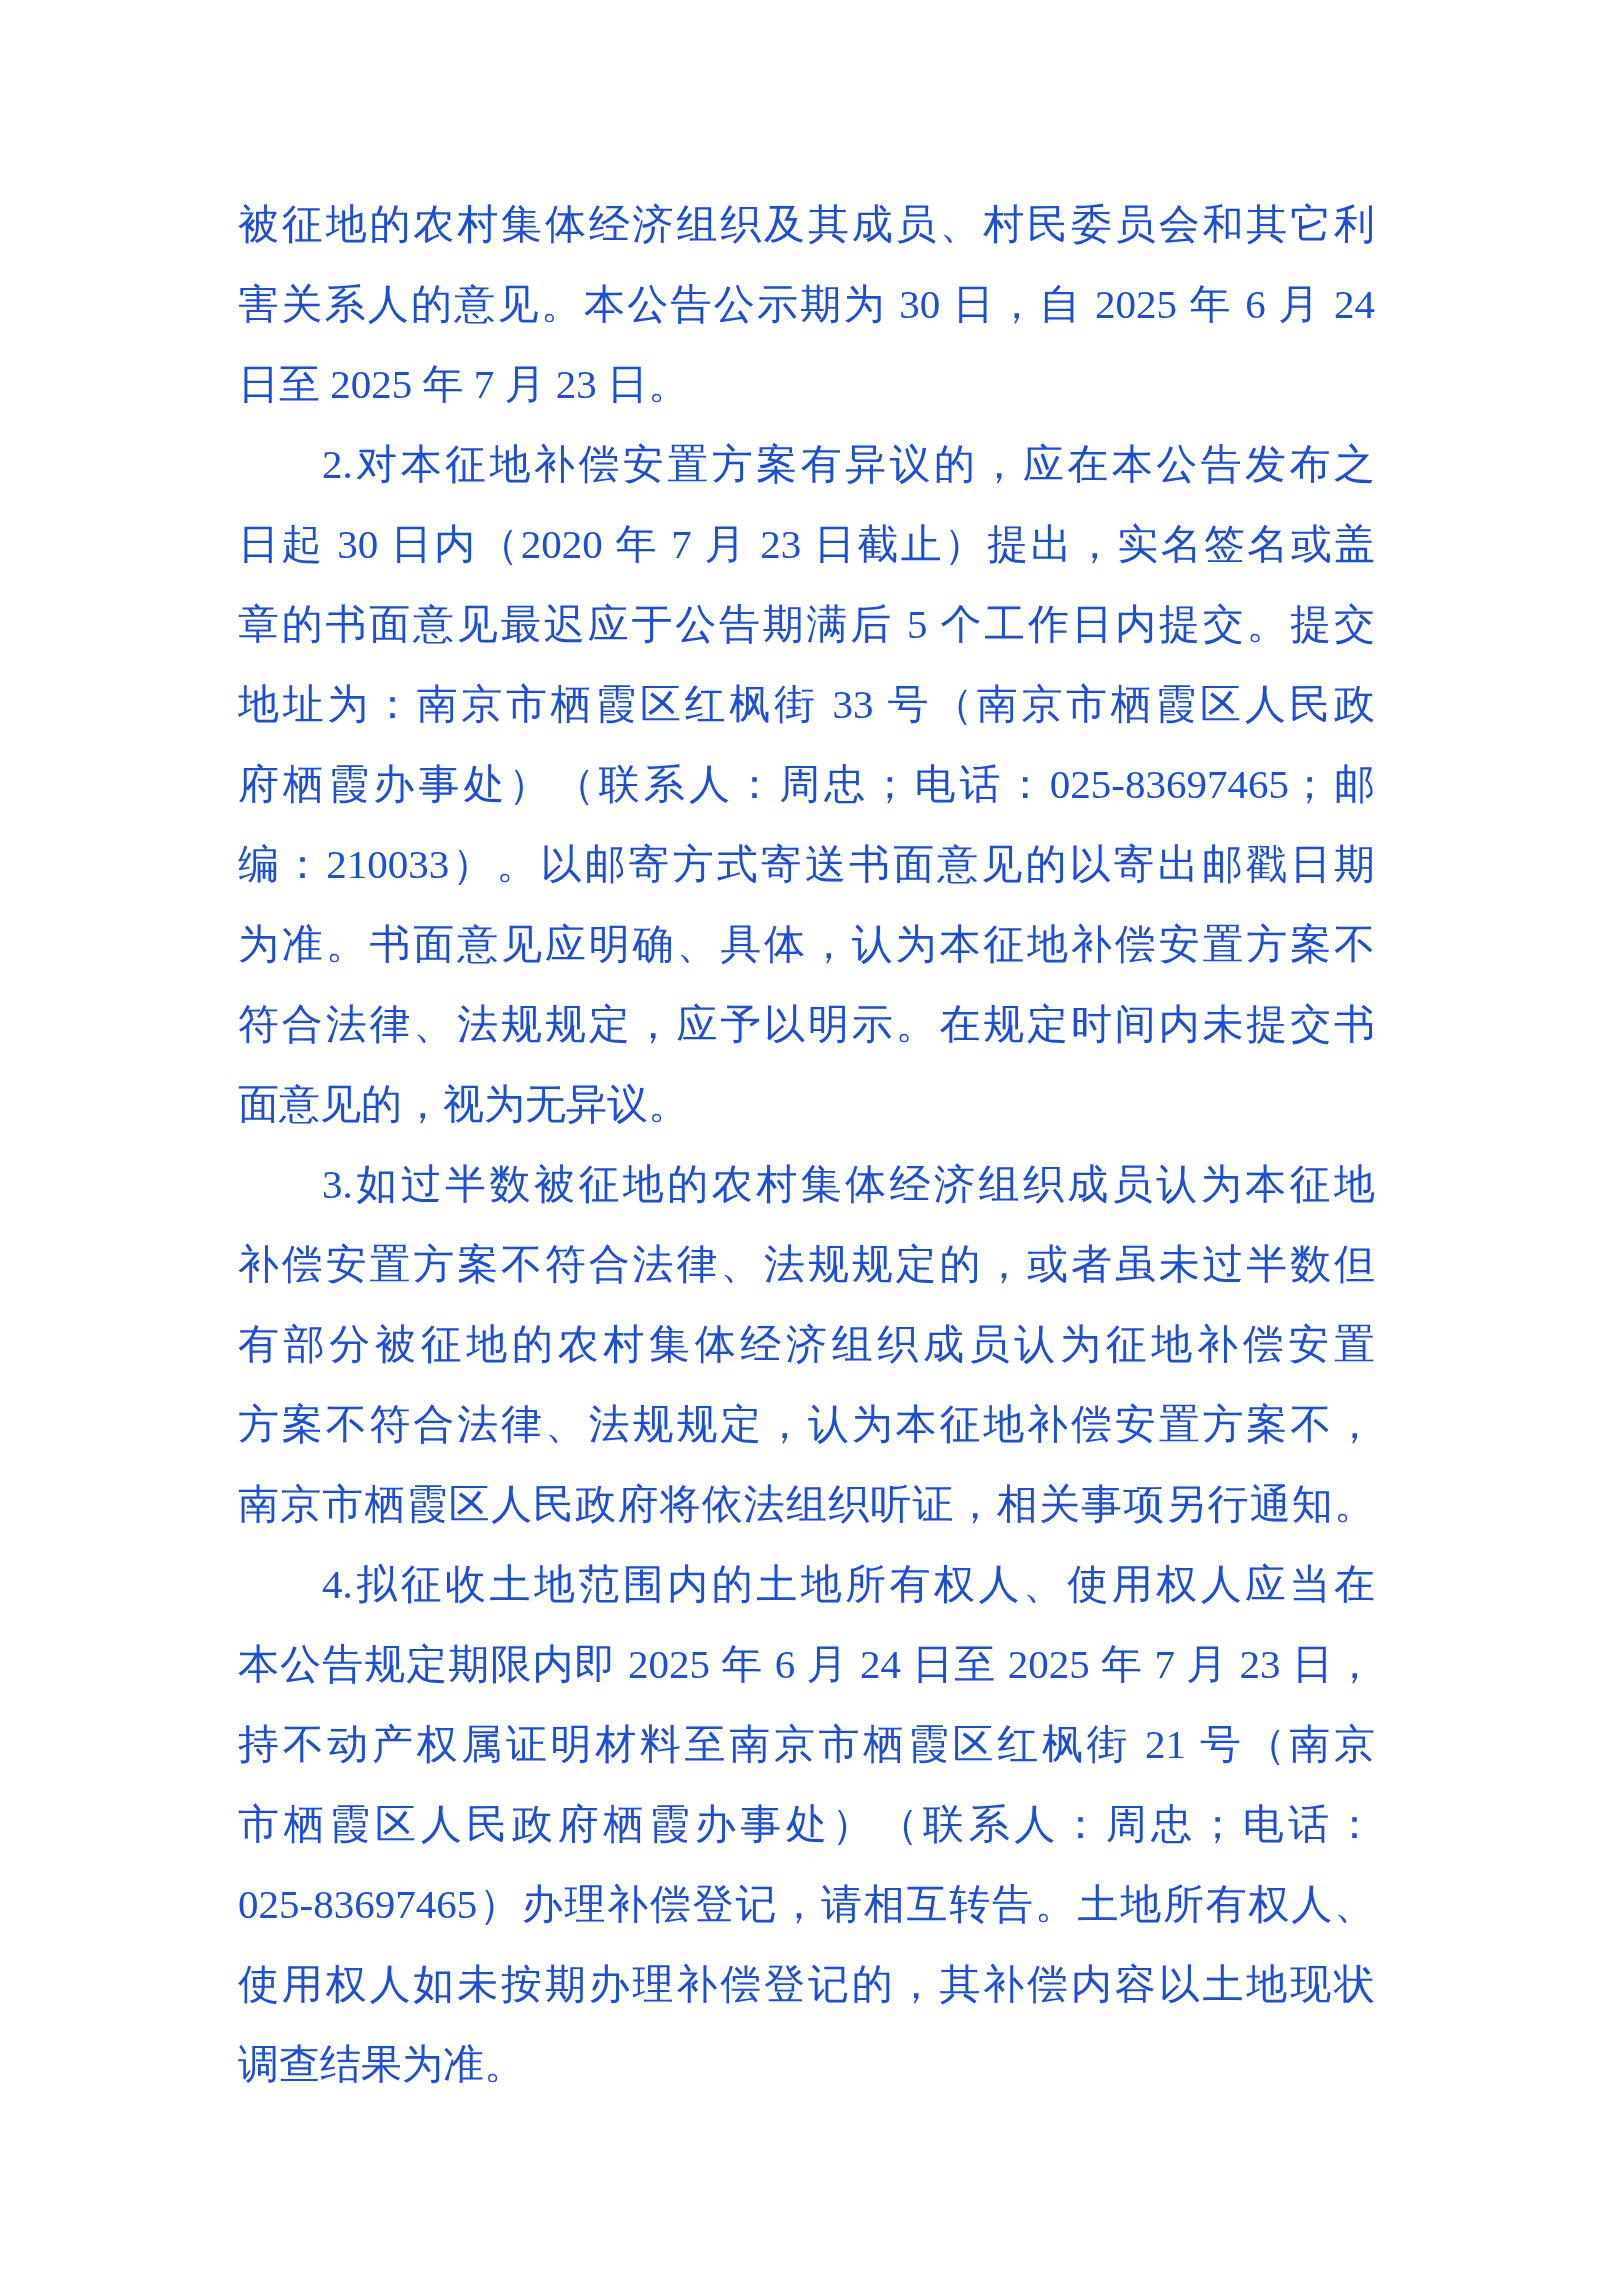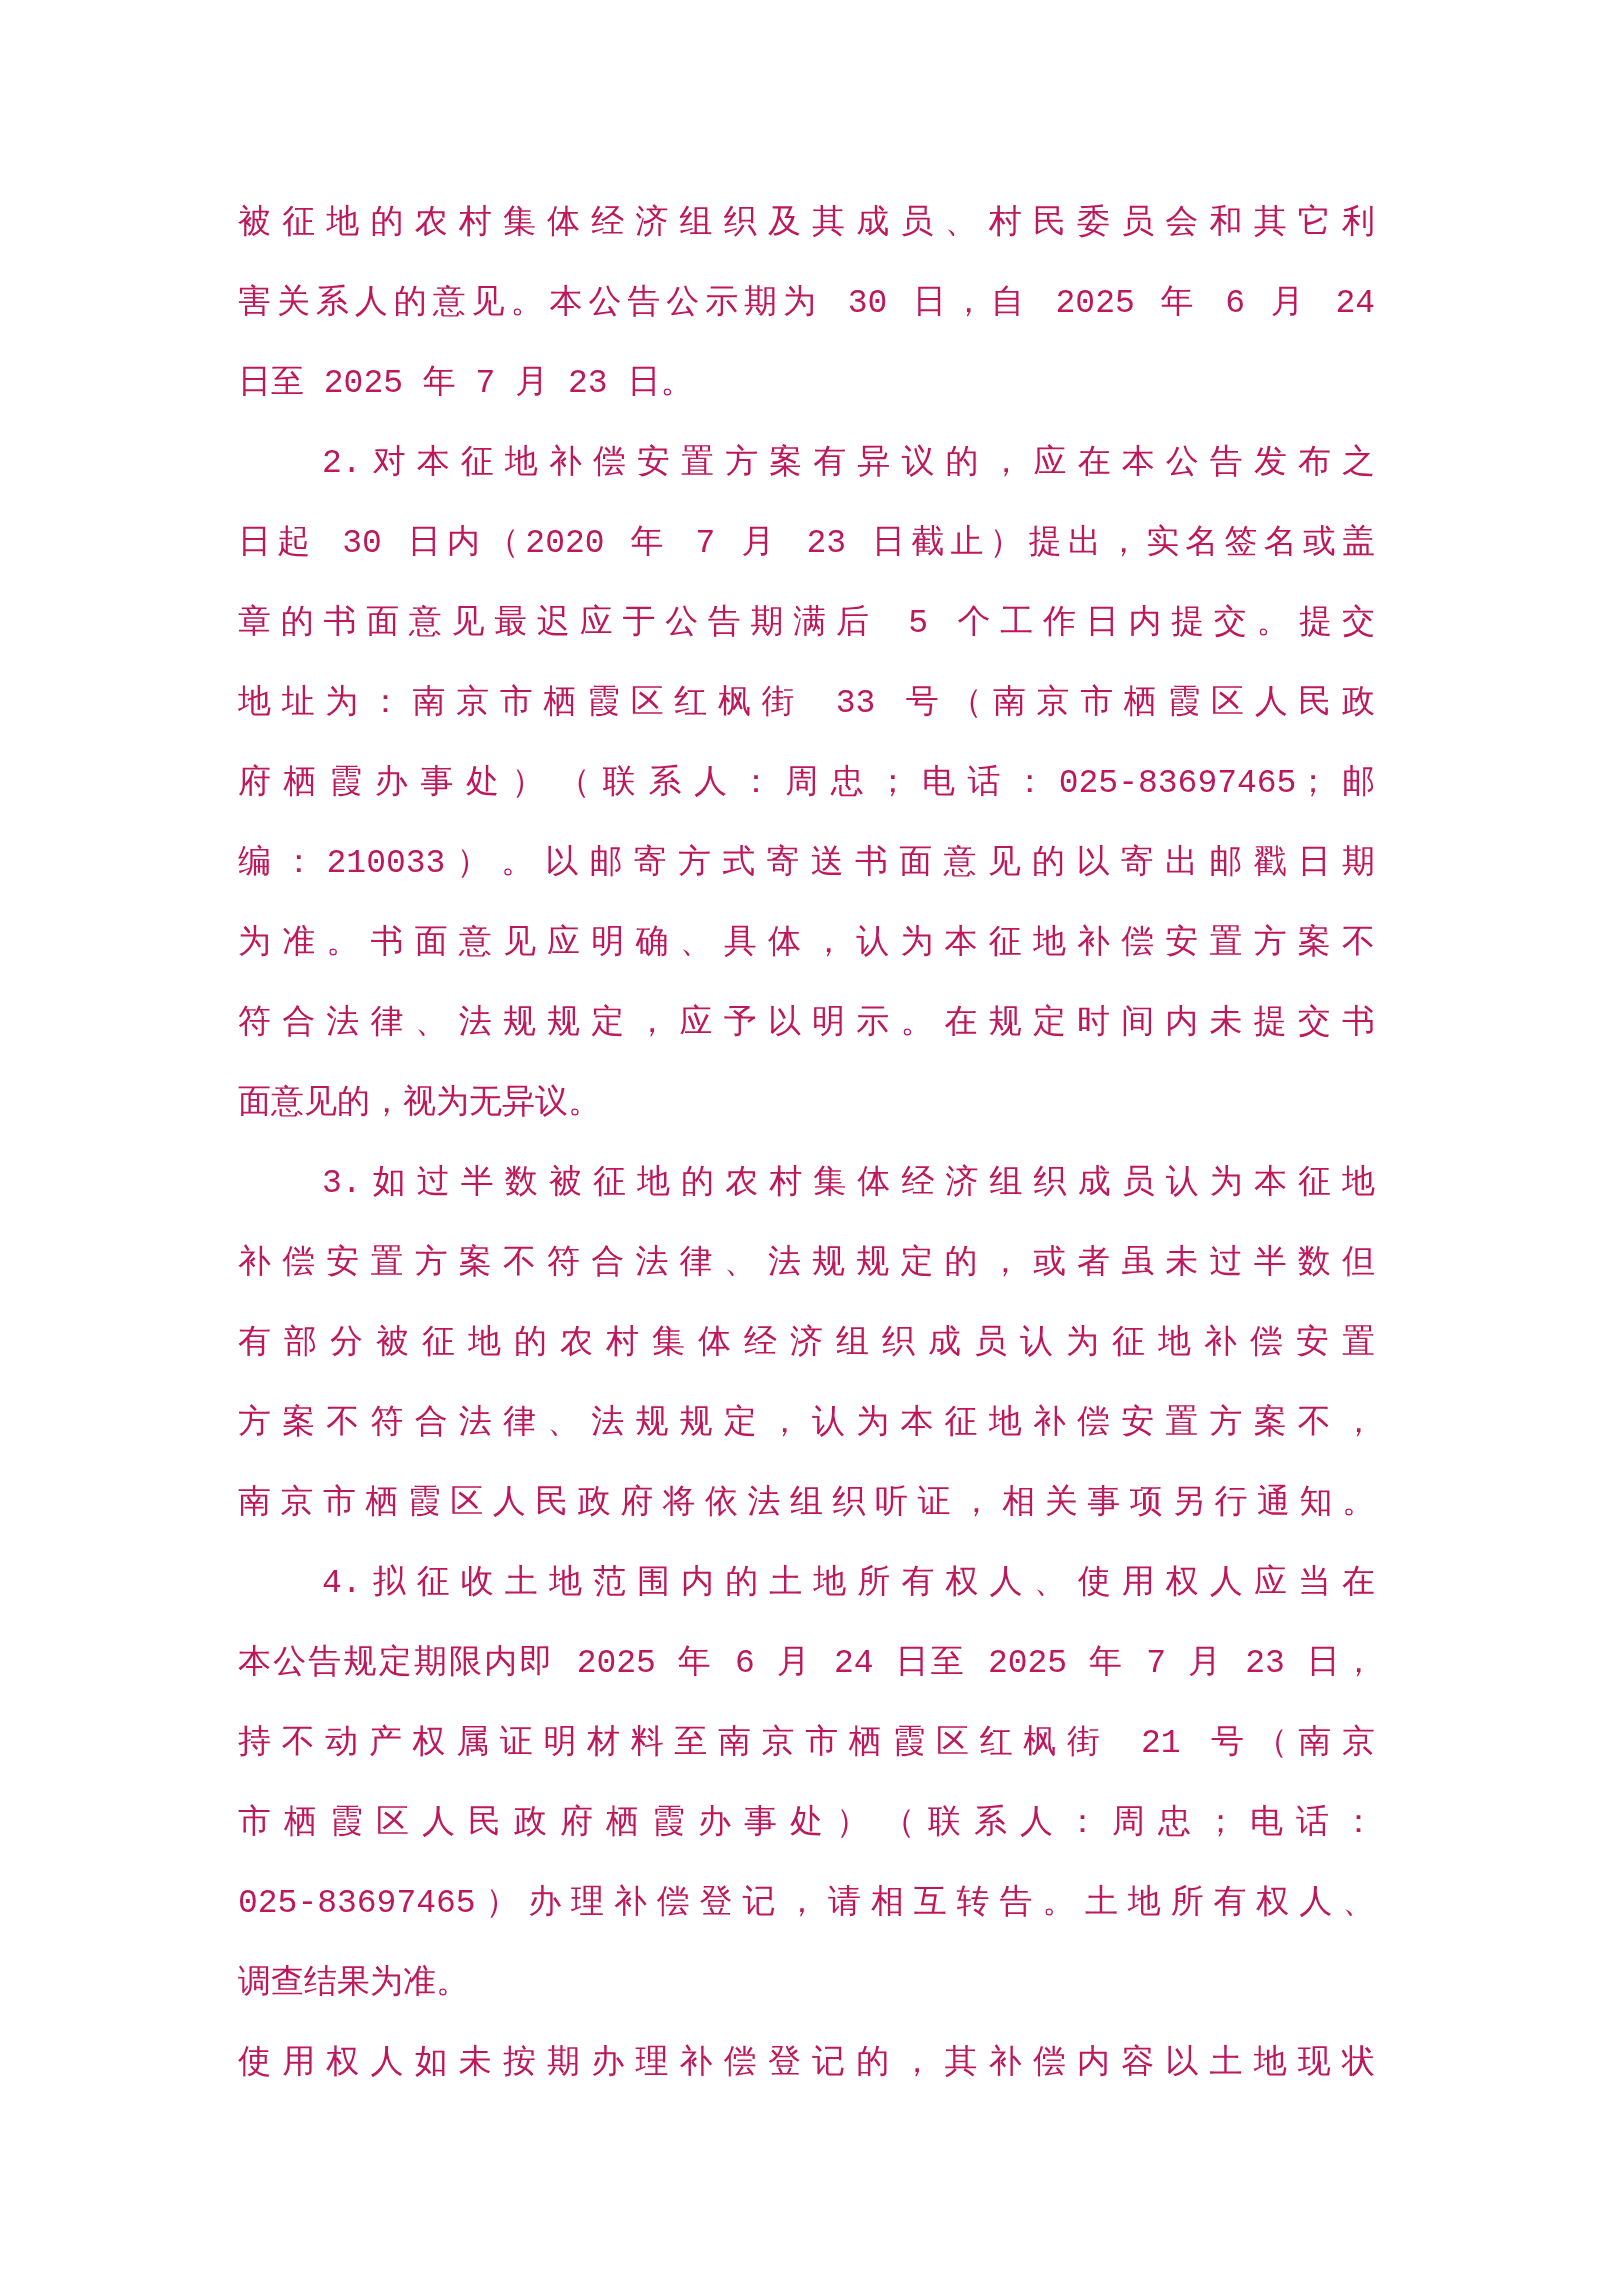--- a/index.html
+++ b/index.html
@@ -22,25 +22,24 @@
     top: 184px;
     width: 1137px;
   }
   .para {
     margin: 0;
     padding: 0;
   }
   .line {
     height: 80px;
     line-height: 80px;
-    font-size: 33px;
-    color: #be185d;
+    font-size: 41px;
+    color: #1d4ed8;
     white-space: normal;
     overflow: visible;
-    font-family: Liberation Mono, monospace;
   }
   
   .line.j {
     text-align: justify;
     text-align-last: justify;
     text-justify: inter-character;
   }
   
   .line.e {
     text-align: right;
@@ -82,19 +81,19 @@
       <div class="line j">方案不符合法律、法规规定，认为本征地补偿安置方案不，</div>
       <div class="line j">南京市栖霞区人民政府将依法组织听证，相关事项另行通知。</div>
     </div>
 
     <div class="para">
       <div class="line j i">4.拟征收土地范围内的土地所有权人、使用权人应当在</div>
       <div class="line j">本公告规定期限内即 2025 年 6 月 24 日至 2025 年 7 月 23 日，</div>
       <div class="line j">持不动产权属证明材料至南京市栖霞区红枫街 21 号（南京</div>
       <div class="line j">市栖霞区人民政府栖霞办事处）（联系人：周忠；电话：</div>
       <div class="line j">025-83697465）办理补偿登记，请相互转告。土地所有权人、</div>
+      <div class="line j">使用权人如未按期办理补偿登记的，其补偿内容以土地现状</div>
       <div class="line e">调查结果为准。</div>
-      <div class="line j">使用权人如未按期办理补偿登记的，其补偿内容以土地现状</div>
     </div>
 
   </div>
 </div>
 
 
 </body></html>

